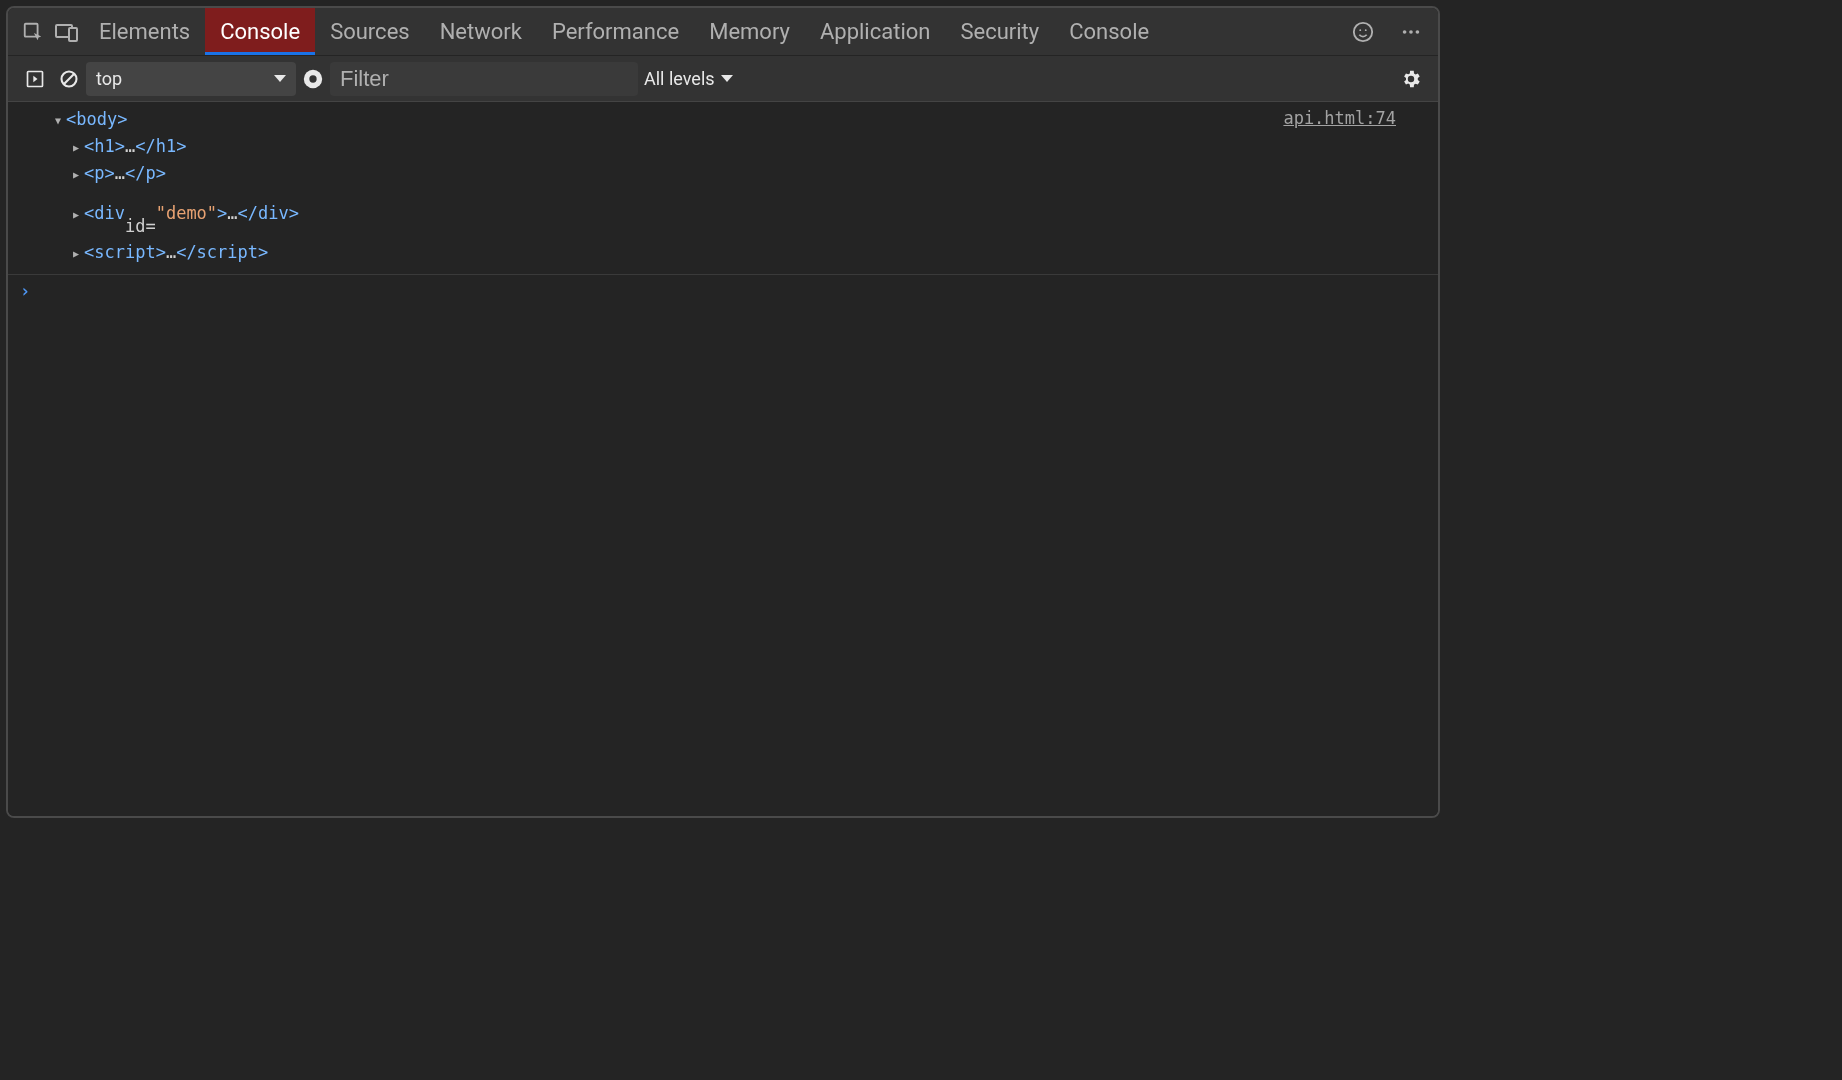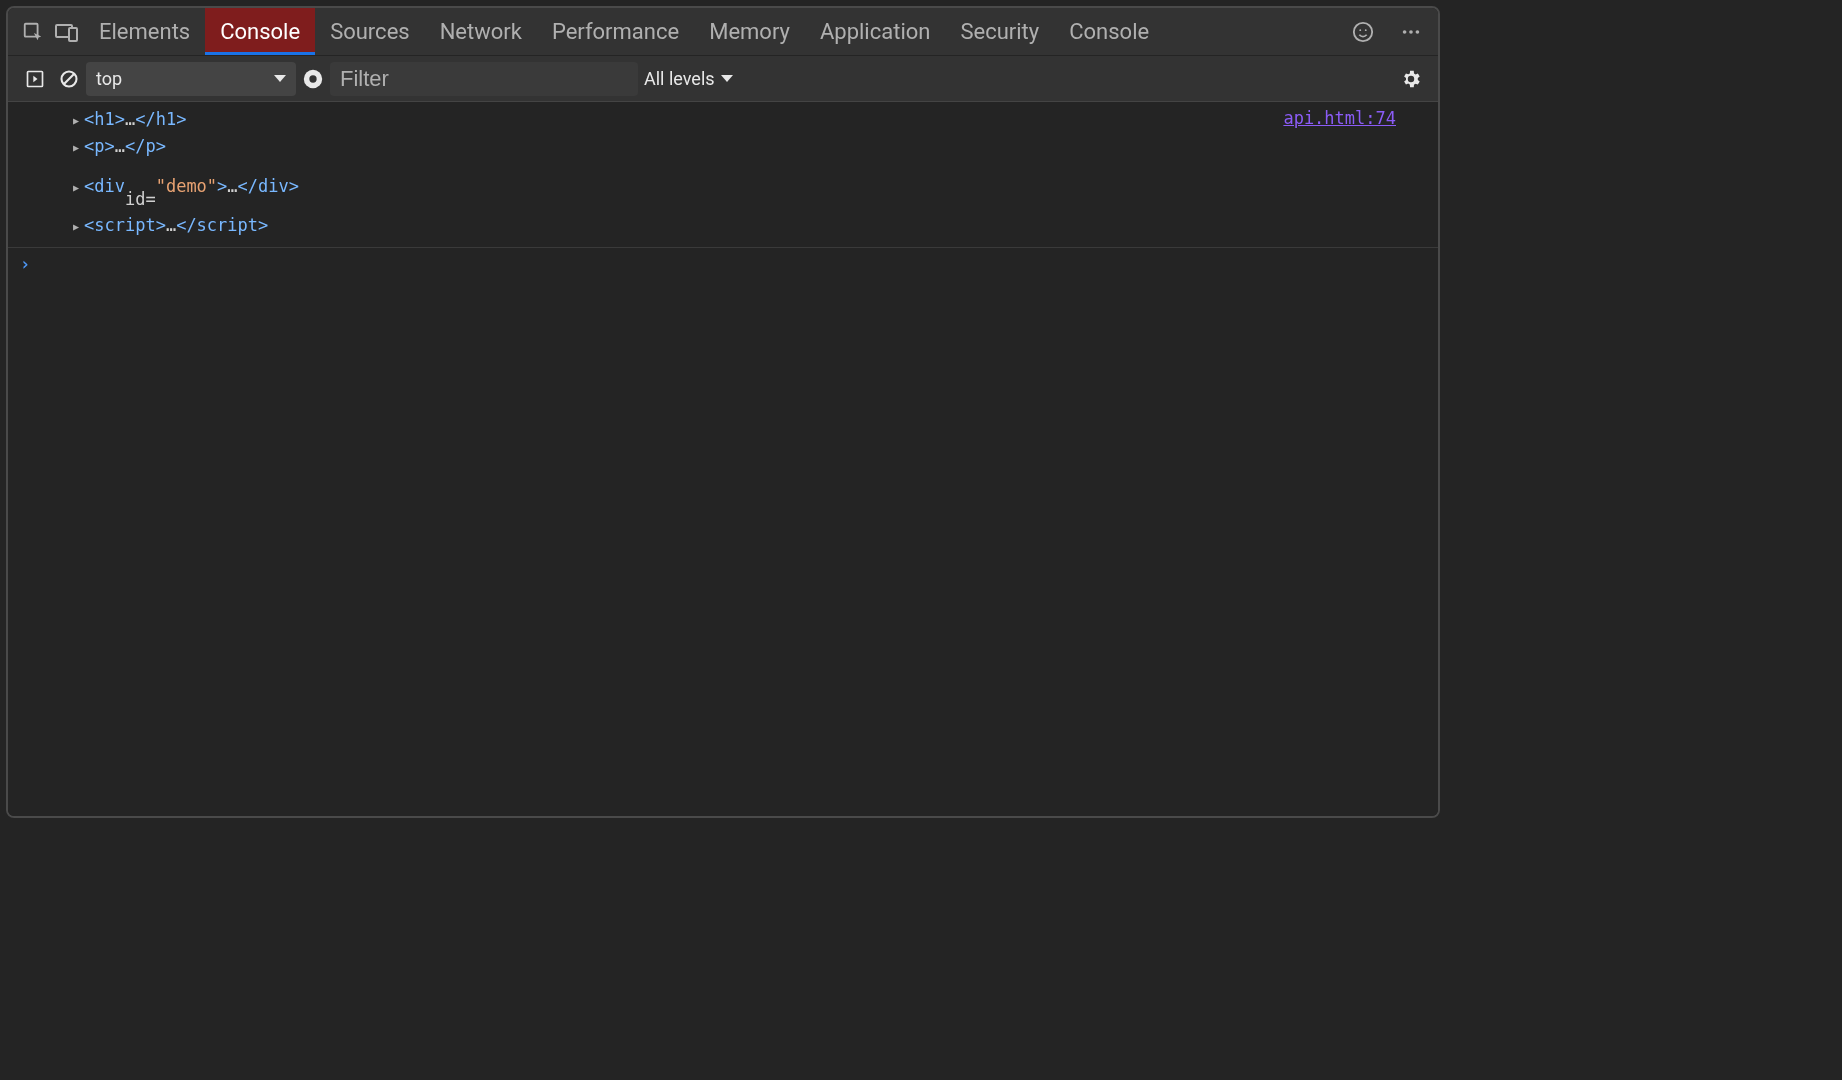--- a/index.html
+++ b/index.html
@@ -142,21 +142,21 @@
     padding: 4px 12px 8px 44px;
     position: relative;
     font-family: Menlo, Consolas, monospace;
     font-size: 17px;
     line-height: 25px;
   }
   .log-source {
     position: absolute;
     right: 42px;
     top: 4px;
-    color: #8b5cf6;
+    color: #a3a3a3;
     text-decoration: underline;
     cursor: pointer;
   }
   .tree-line { white-space: pre; display: flex; align-items: center; }
   .disclosure {
     display: inline-block;
     width: 12px;
     text-align: center;
     color: #b0b0b0;
     margin-right: 2px;
@@ -273,20 +273,21 @@
           <path d="M19.4 13a7.8 7.8 0 000-2l2.1-1.6-2-3.4-2.5 1a7.6 7.6 0 00-1.7-1L15 3h-4l-.3 2.9a7.6 7.6 0 00-1.7 1l-2.5-1-2 3.4L6.6 11a7.8 7.8 0 000 2l-2.1 1.6 2 3.4 2.5-1c.5.4 1.1.8 1.7 1L11 21h4l.3-2.9c.6-.3 1.2-.6 1.7-1l2.5 1 2-3.4L19.4 13zM12 15.5A3.5 3.5 0 1115.5 12 3.5 3.5 0 0112 15.5z"></path>
         </svg>
       </div>
     </div>
   </div>
 
   <div class="console-body">
     <div class="log-entry">
       <a class="log-source">api.html:74</a>
       <div id="tree-mount">
+          <div class="tree-line"><span class="disclosure down"></span><span class="tok-tag">&lt;body&gt;</span></div>
           <div class="tree-line indent-1"><span class="disclosure right"></span><span class="tok-tag">&lt;h1&gt;</span><span class="tok-ell">…</span><span class="tok-tag">&lt;/h1&gt;</span></div>
           <div class="tree-line indent-1"><span class="disclosure right"></span><span class="tok-tag">&lt;p&gt;</span><span class="tok-ell">…</span><span class="tok-tag">&lt;/p&gt;</span></div>
           <div class="tree-line indent-1"><span class="disclosure right"></span><span class="tok-tag">&lt;div</span> <span class="tok-attr">id=</span><span class="tok-str">"demo"</span><span class="tok-tag">&gt;</span><span class="tok-ell">…</span><span class="tok-tag">&lt;/div&gt;</span></div>
           <div class="tree-line indent-1"><span class="disclosure right"></span><span class="tok-tag">&lt;script&gt;</span><span class="tok-ell">…</span><span class="tok-tag">&lt;/script&gt;</span></div>
         </div>
     </div>
     <div class="prompt-row">
       <span class="prompt-chevron">›</span>
       <input class="prompt-input" type="text" style="">
     </div>

